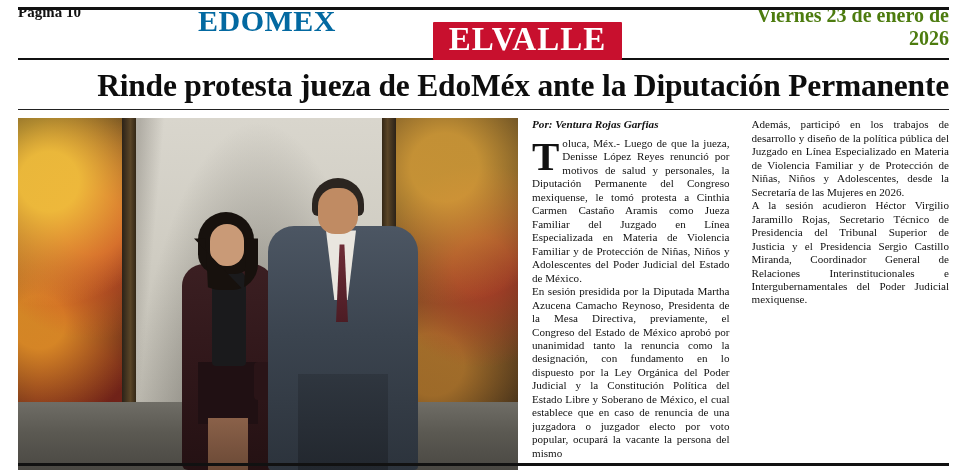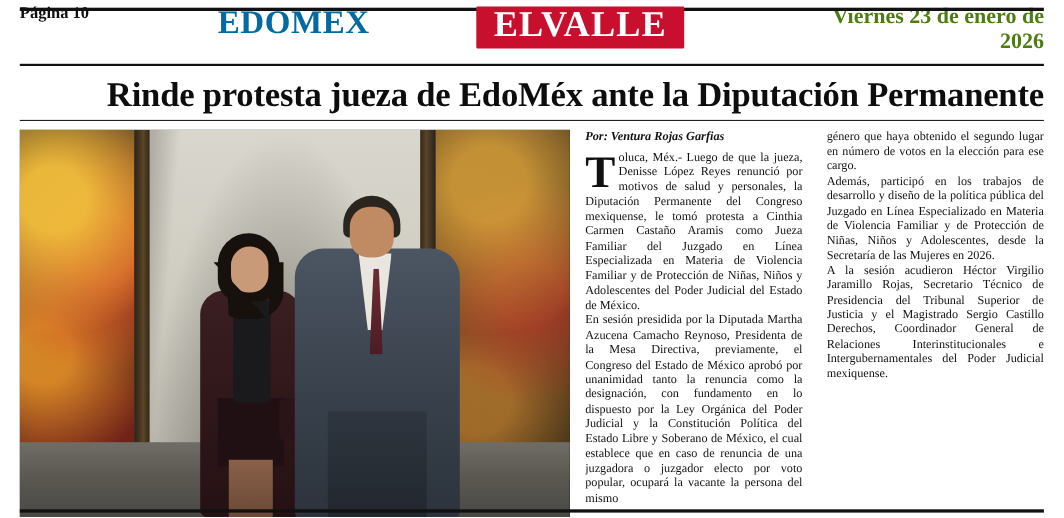--- a/index.html
+++ b/index.html
@@ -51,21 +51,21 @@
     font-size: 30px;
     letter-spacing: 0.5px;
     color: #0369a1;
     flex: 0 0 auto;
     margin-left: 10px;
   }
   .brand-wrap {
     flex: 0 0 auto;
     margin: 0 auto;
     position: relative;
-    top: 2px;
+    top: 18px;
     text-align: center;
   }
   .brand-bar {
     background: #c8102e;
     padding: 1px 16px 3px 16px;
     display: inline-block;
     border-radius: 1px;
   }
   .brand-text {
     font-family: "Liberation Serif", serif;
@@ -363,21 +363,20 @@
 
     <div class="text-col">
       <div class="col">
         <div class="byline">Por: Ventura Rojas Garfias</div>
         <p class="dropcap-para">
           <span class="dropcap">T</span><span>oluca, Méx.- Luego de que la jueza, Denisse López Reyes renunció por motivos de salud y personales, la Diputación Permanente del Congreso mexiquense, le tomó protesta a Cinthia Carmen Castaño Aramis como Jueza Familiar del Juzgado en Línea Especializada en Materia de Violencia Familiar y de Protección de Niñas, Niños y Adolescentes del Poder Judicial del Estado de México.</span>
         </p>
         <p>En sesión presidida por la Diputada Martha Azucena Camacho Reynoso, Presidenta de la Mesa Directiva, previamente, el Congreso del Estado de México aprobó por unanimidad tanto la renuncia como la designación, con fundamento en lo dispuesto por la Ley Orgánica del Poder Judicial y la Constitución Política del Estado Libre y Soberano de México, el cual establece que en caso de renuncia de una juzgadora o juzgador electo por voto popular, ocupará la vacante la persona del mismo</p>
       </div>
       <div class="col">
-        <p>género que haya obtenido el segundo lugar en número de votos en la elección para ese cargo.</p>
         <p>Además, participó en los trabajos de desarrollo y diseño de la política pública del Juzgado en Línea Especializado en Materia de Violencia Familiar y de Protección de Niñas, Niños y Adolescentes, desde la Secretaría de las Mujeres en 2026.</p>
-        <p>A la sesión acudieron Héctor Virgilio Jaramillo Rojas, Secretario Técnico de Presidencia del Tribunal Superior de Justicia y el Magistrado Sergio Castillo Derechos, Coordinador General de Relaciones Interinstitucionales e Intergubernamentales del Poder Judicial mexiquense.</p>
+        <p>A la sesión acudieron Héctor Virgilio Jaramillo Rojas, Secretario Técnico de Presidencia del Tribunal Superior de Justicia y el Presidencia Sergio Castillo Miranda, Coordinador General de Relaciones Interinstitucionales e Intergubernamentales del Poder Judicial mexiquense.</p>
       </div>
     </div>
   </div>
 
   <div class="bottom-rule"></div>
 </div>
 
 </body></html>

